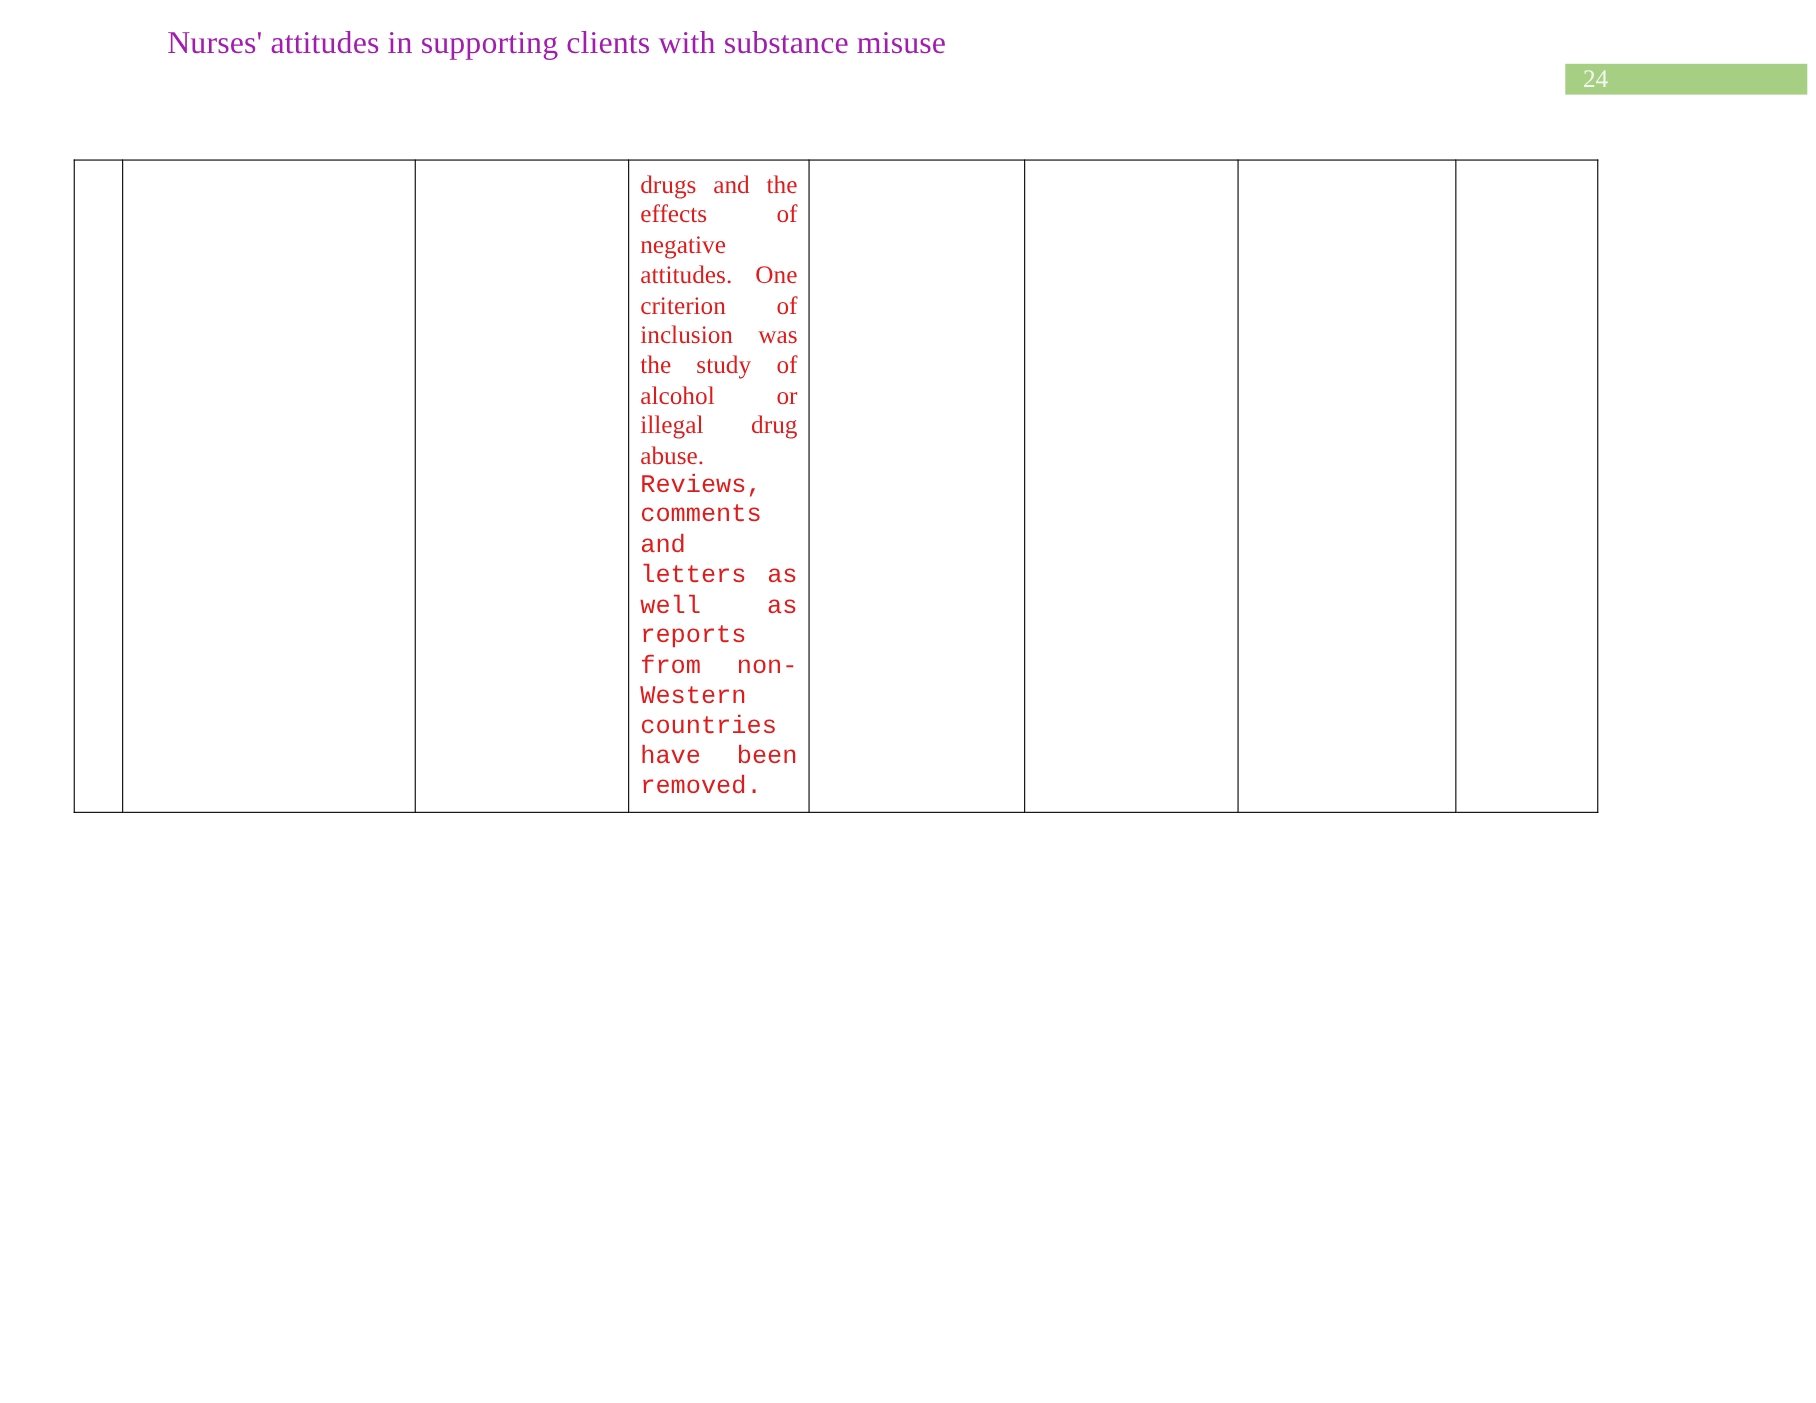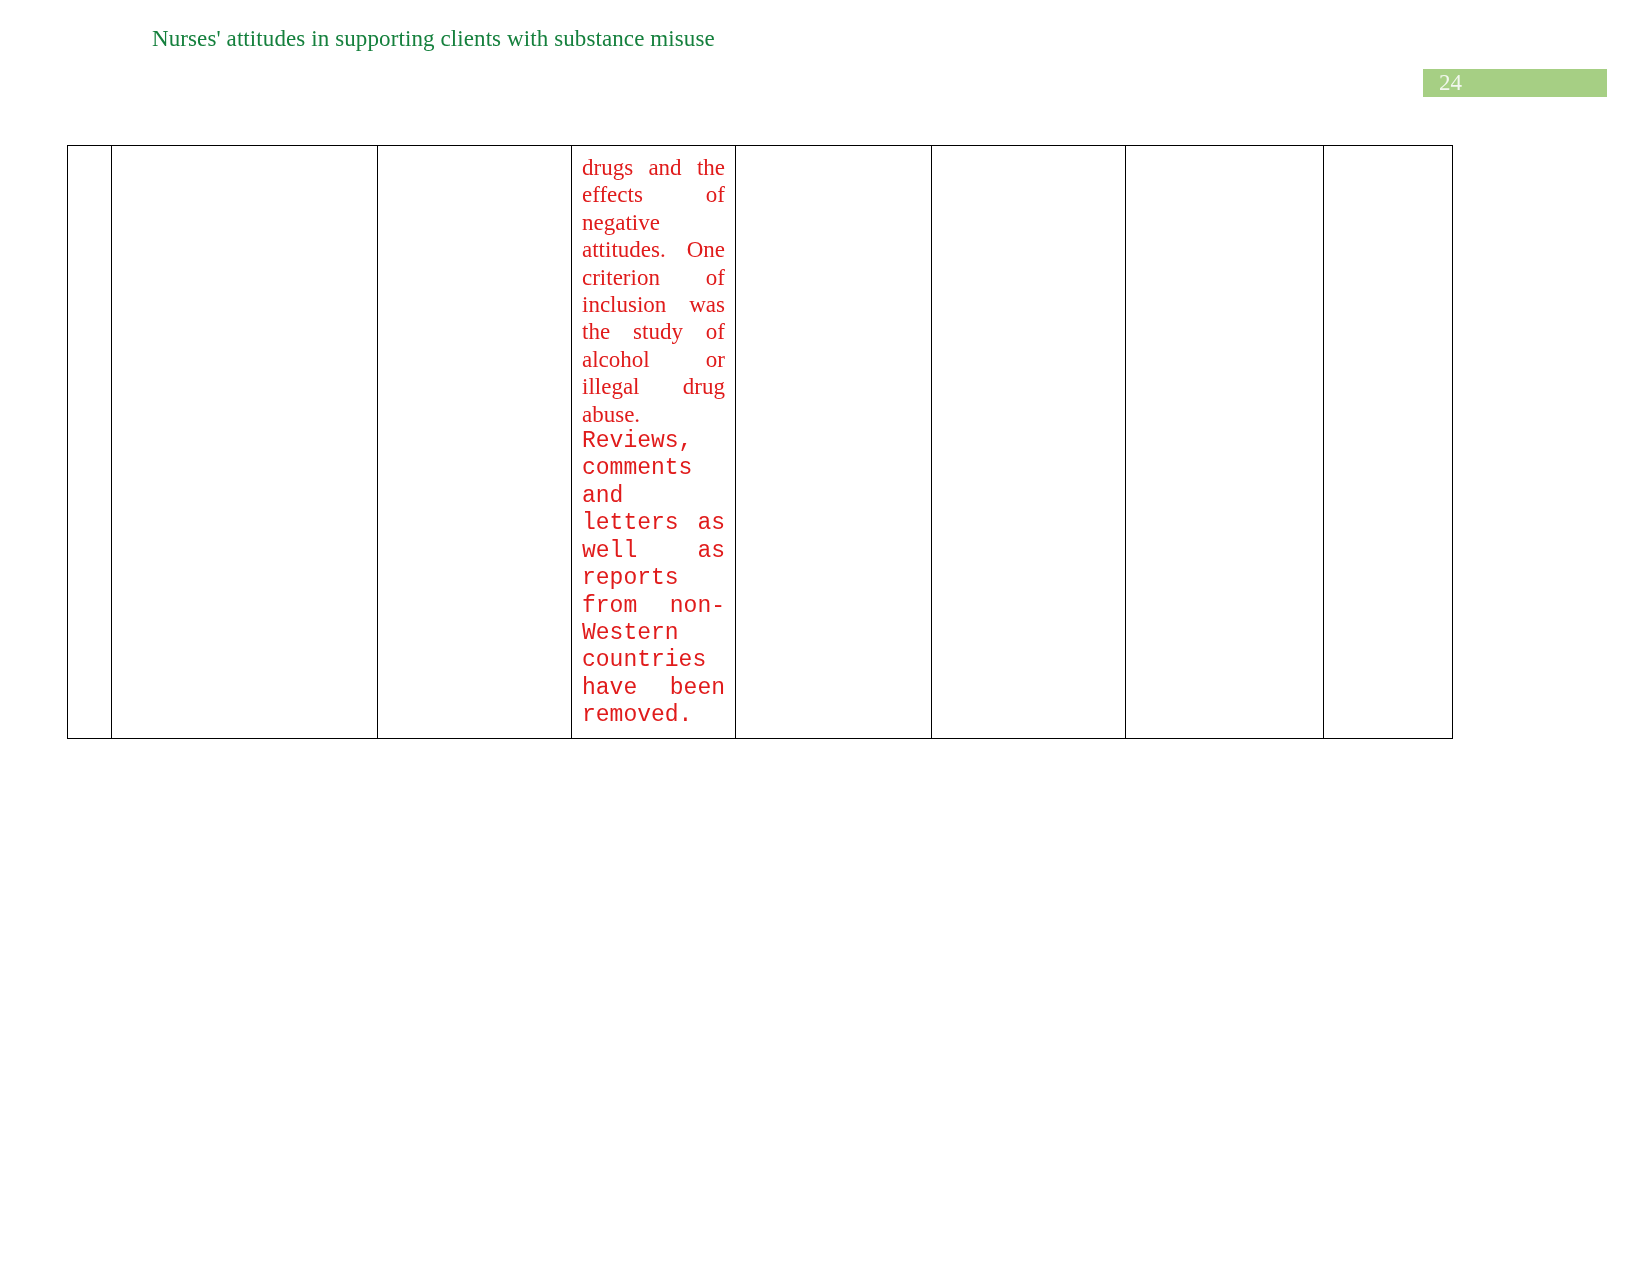--- a/index.html
+++ b/index.html
@@ -14,33 +14,33 @@
     position: relative;
     overflow: hidden;
     font-family: "Liberation Serif", "DejaVu Serif", serif;
   }
 
   
   .page-header {
     position: absolute;
     left: 152px;
     top: 24px;
-    font-size: 23px;
+    font-size: 29px;
     line-height: 30px;
-    color: #15803d;
+    color: #a21caf;
     white-space: nowrap;
     letter-spacing: 0.1px;
   }
 
   
   .page-number-badge {
     position: absolute;
     left: 1423px;
-    top: 69px;
-    width: 184px;
+    top: 58px;
+    width: 220px;
     height: 28px;
     background: #a6cf84;
   }
   .page-number-badge .num {
     position: absolute;
     left: 16px;
     top: 0px;
     line-height: 28px;
     font-size: 23px;
     color: #f2f7ee;

